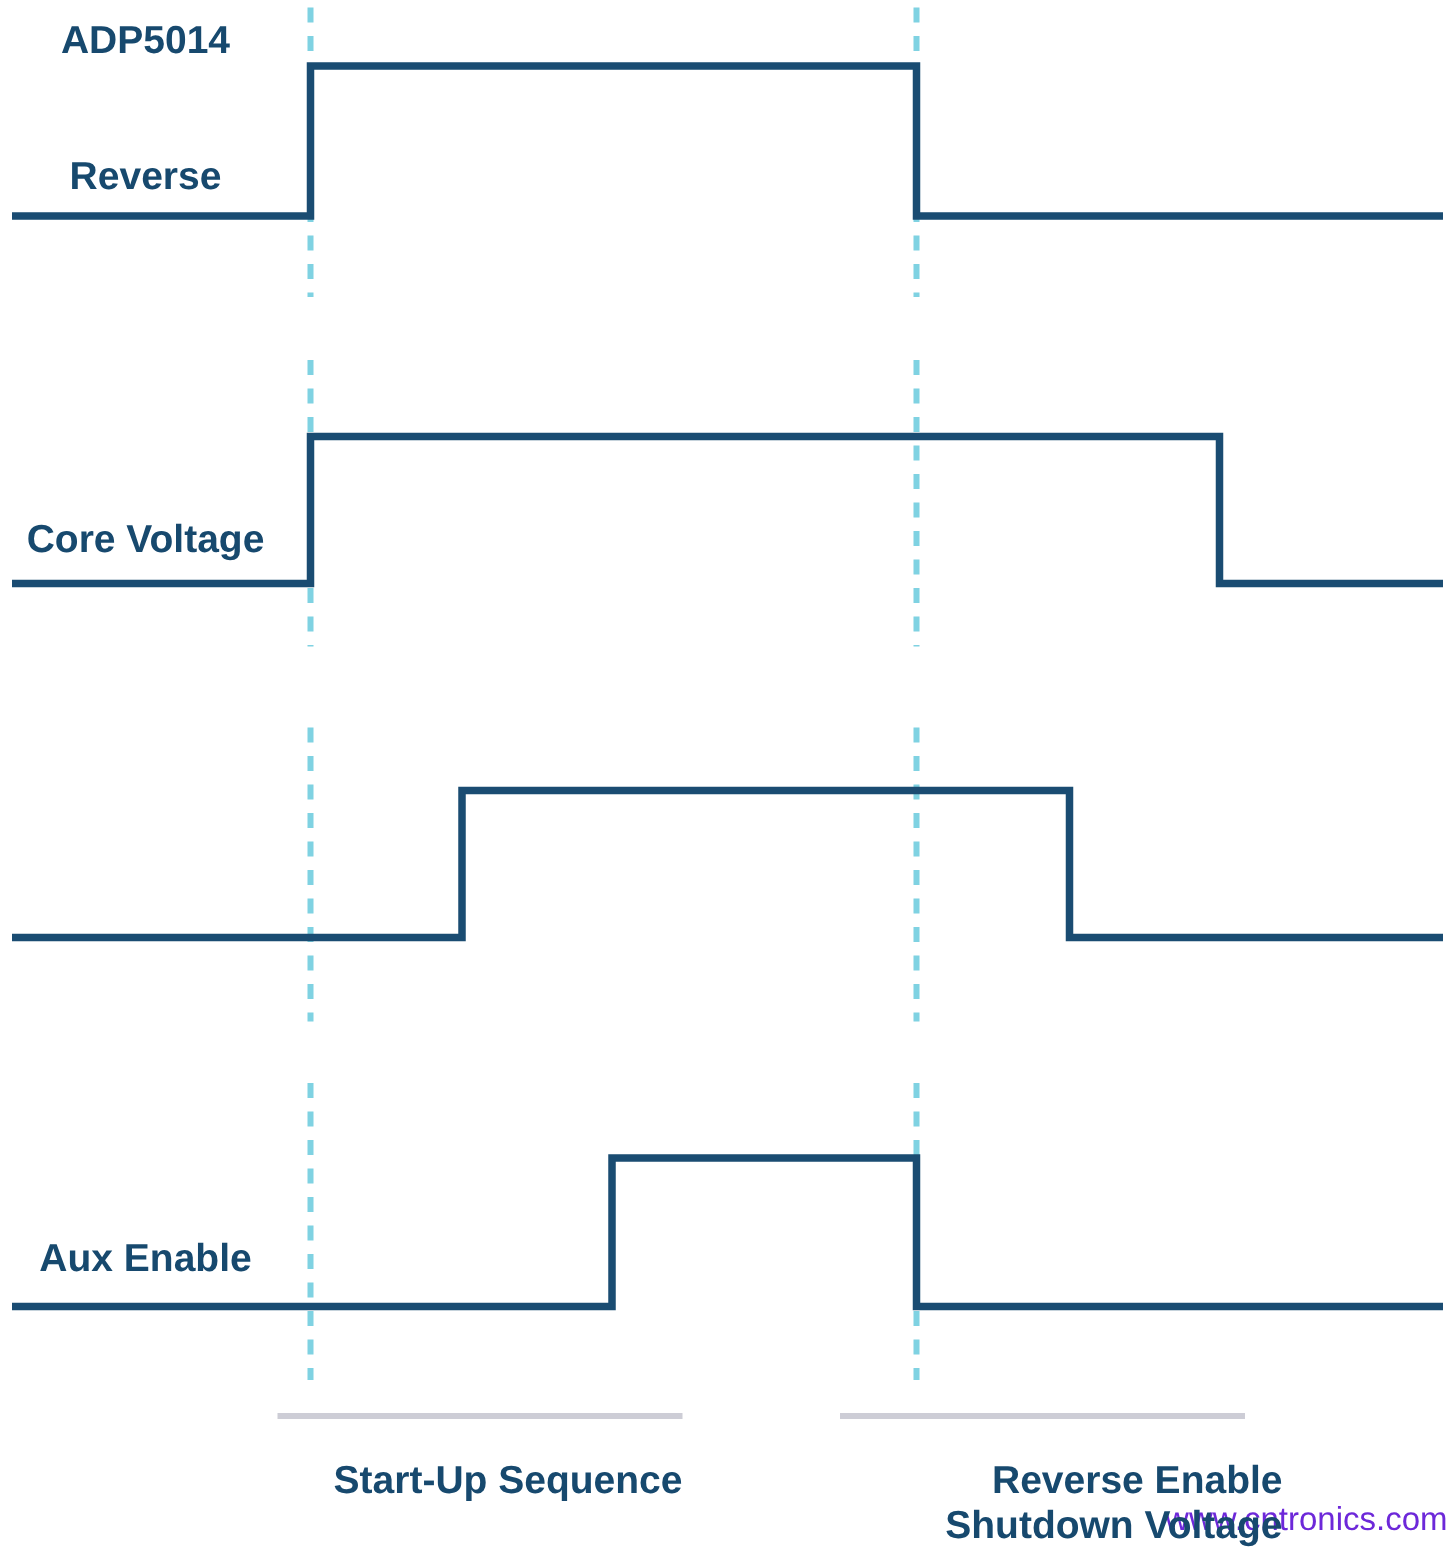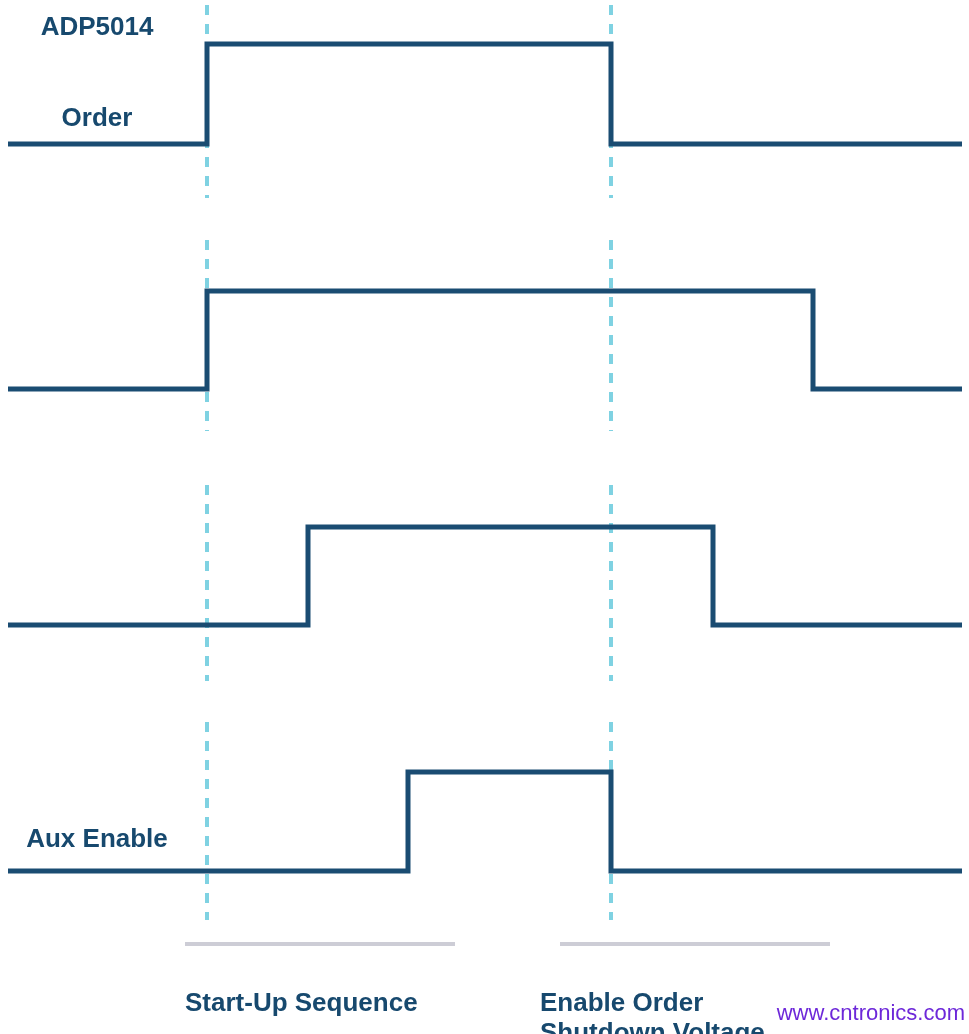--- a/index.html
+++ b/index.html
@@ -34,23 +34,22 @@
     left: 0;
     width: 194px;
     text-align: center;
   }
   .title  { top: 11px; }
   .sig-0  { top: 102px; }
   .sig-1  { top: 344px; }
   .sig-2  { top: 580px; }
   .sig-3  { top: 823px; }
   .phase {
-    text-align: left;
+    text-align: right;
     white-space: normal;
-    margin-top: 16px;
   }
   .phase-startup {
     left: 185px;
     top: 971px;
     width: 270px;
   }
   .phase-shutdown {
     left: 540px;
     top: 971px;
     width: 315px;
@@ -83,25 +82,26 @@
       <path d="M 8 144 H 207 V 44 H 611 V 144 H 962" fill="none" stroke="#1A4C72" stroke-width="5" stroke-linejoin="miter"></path>
       <path d="M 8 389 H 207 V 291 H 813 V 389 H 962" fill="none" stroke="#1A4C72" stroke-width="5" stroke-linejoin="miter"></path>
       <path d="M 8 625 H 308 V 527 H 713 V 625 H 962" fill="none" stroke="#1A4C72" stroke-width="5" stroke-linejoin="miter"></path>
       <path d="M 8 871 H 408 V 772 H 611 V 871 H 962" fill="none" stroke="#1A4C72" stroke-width="5" stroke-linejoin="miter"></path>
       <line x1="185" y1="944" x2="455" y2="944" stroke="#CDCDD6" stroke-width="4"></line>
       <line x1="560" y1="944" x2="830" y2="944" stroke="#CDCDD6" stroke-width="4"></line>
     </svg>
 
   <div class="lbl leftcol title">ADP5014</div>
 
-  <div class="lbl leftcol sig-0">Order</div>
+  <div class="lbl leftcol sig-0">Reverse</div>
+  <div class="lbl leftcol sig-1">Core Voltage</div>
   <div class="lbl leftcol sig-3">Aux Enable</div>
 
   <div class="watermark">www.cntronics.com</div>
 
   <div class="lbl phase phase-startup">Start-Up Sequence</div>
 
   <div class="lbl phase phase-shutdown">
-    <div>Enable Order</div>
+    <div>Reverse Enable</div>
     <div>Shutdown Voltage</div>
   </div>
 
 </div>
 
 </body></html>

